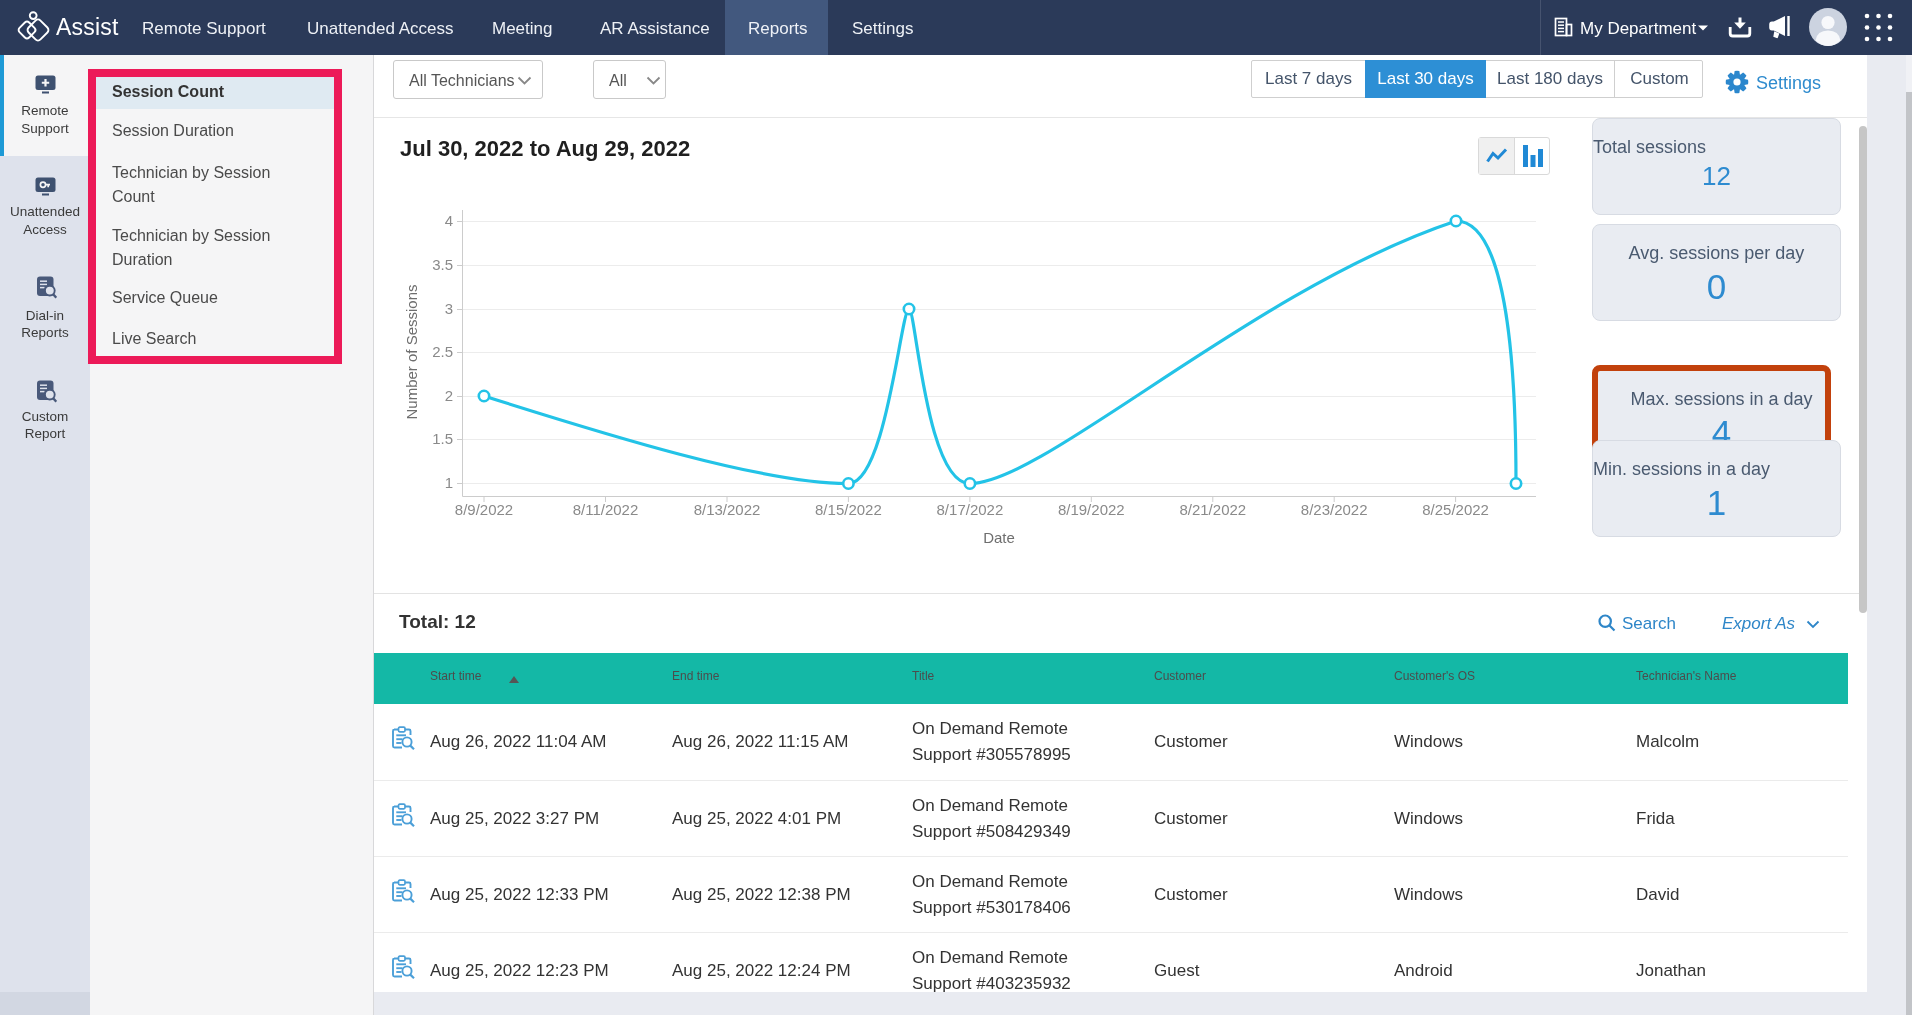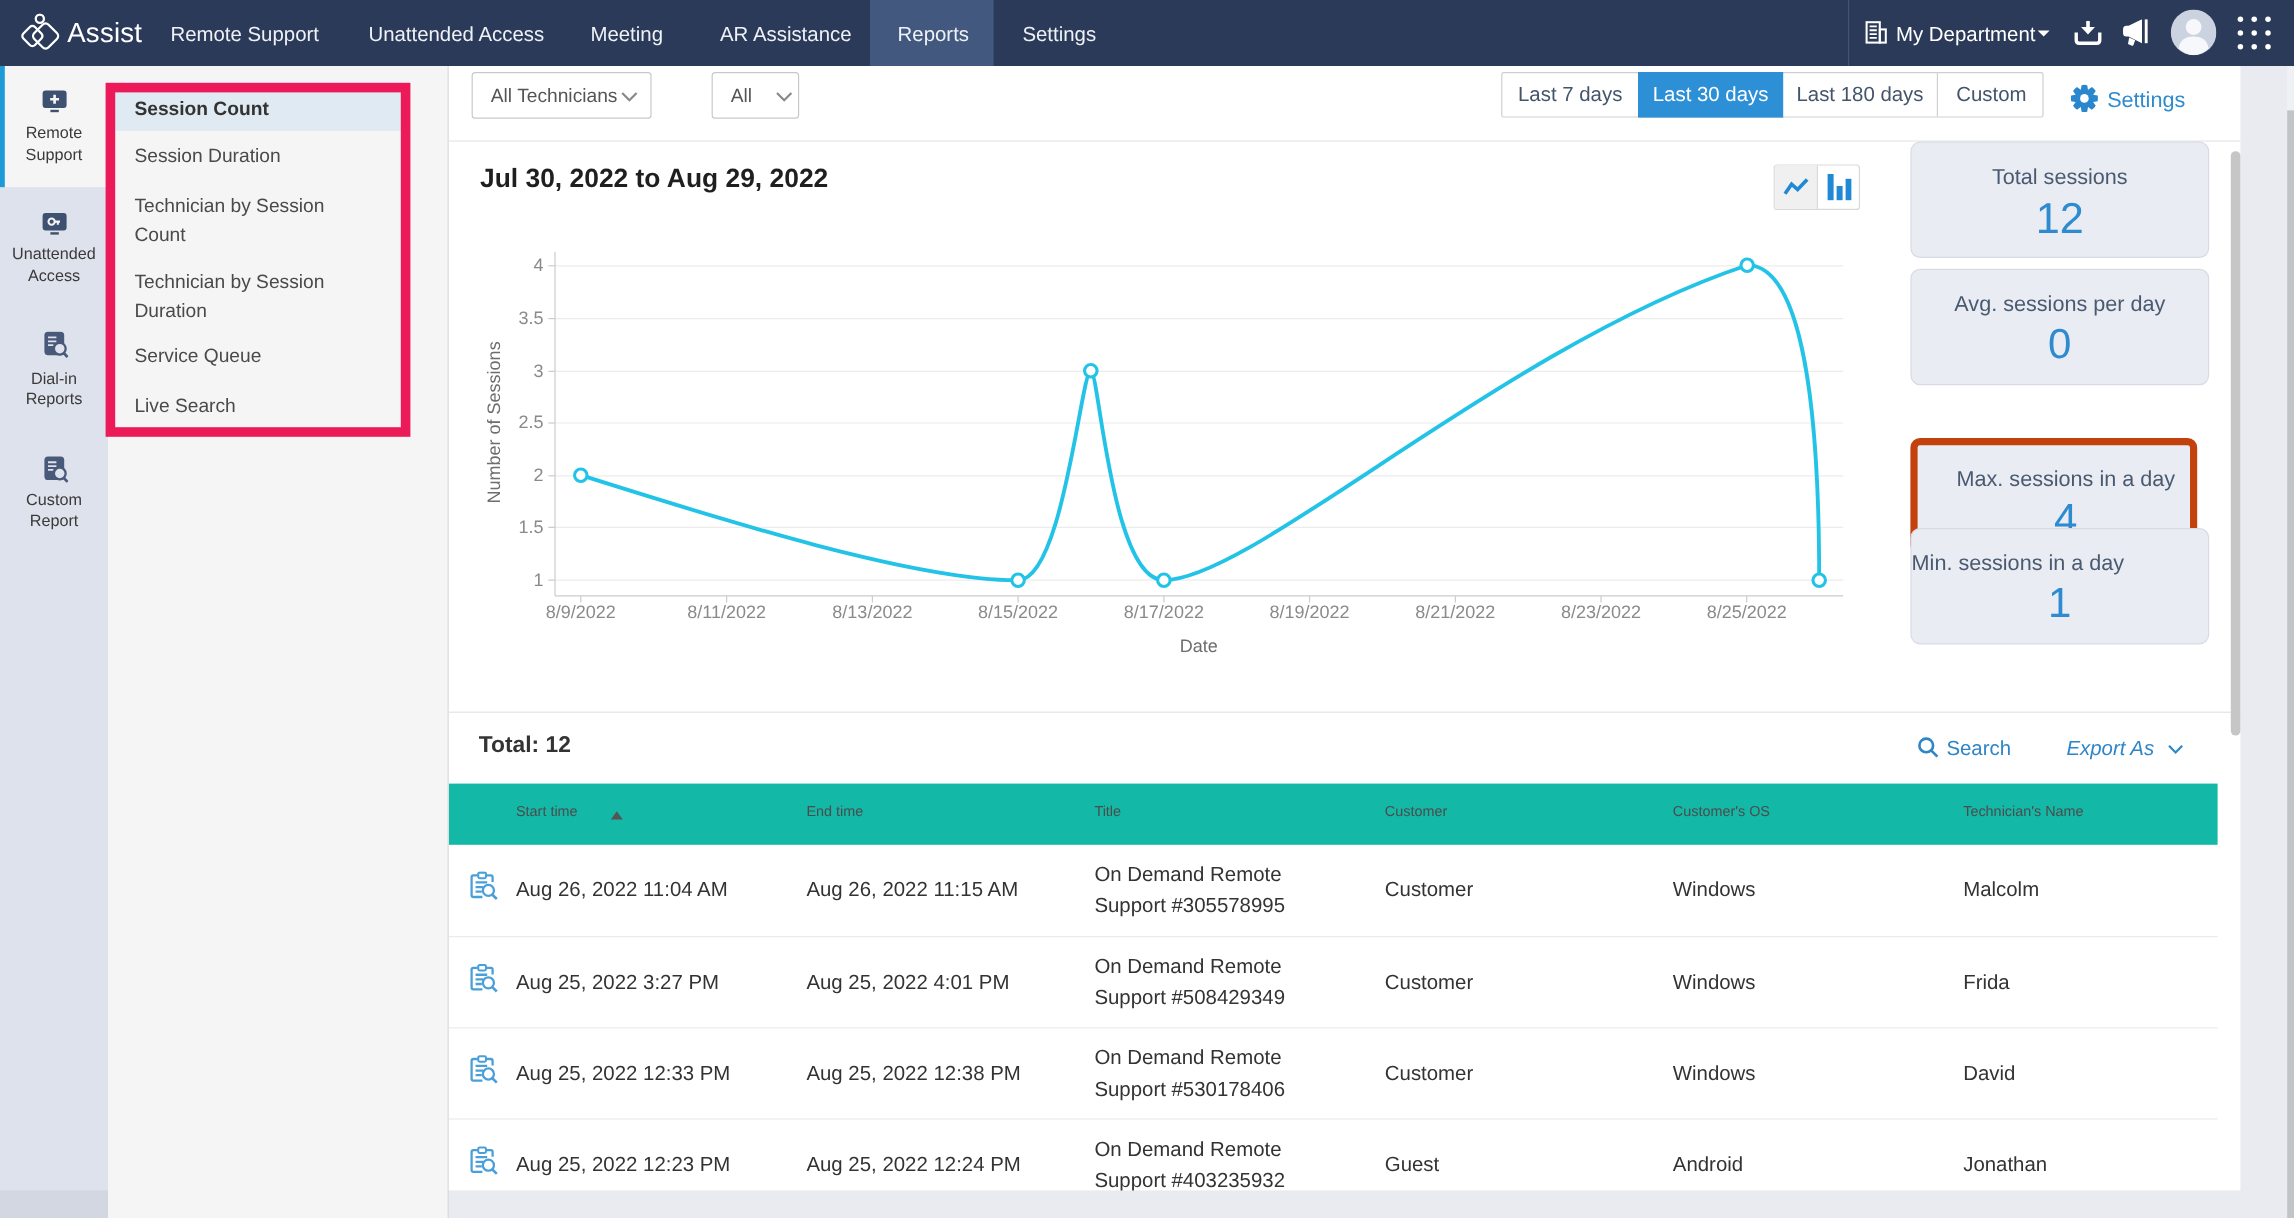--- a/index.html
+++ b/index.html
@@ -251,22 +251,22 @@
       <circle cx="110" cy="278" r="5.2"></circle>
       <circle cx="474.4" cy="365.5" r="5.2"></circle>
       <circle cx="535" cy="191" r="5.2"></circle>
       <circle cx="595.9" cy="365.5" r="5.2"></circle>
       <circle cx="1082" cy="103" r="5.2"></circle>
       <circle cx="1142" cy="365.5" r="5.2"></circle>
     </g>
   </svg>
 
   <div class="abs" style="left:1218px;top:63px;width:249px;height:97px;background:#e9ecf2;border:1px solid #d7dbe3;border-radius:8px;">
-    <div class="abs" style="left:0;top:18px;width:247px;text-align:center;font-size:18px;color:#4a5a70;">Total sessions</div>
-    <div class="abs" style="left:0;top:42px;width:247px;text-align:center;font-size:36px;color:#2e8bd0;">12</div>
+    <div class="abs" style="left:0;top:18px;width:247px;text-align:left;font-size:18px;color:#4a5a70;">Total sessions</div>
+    <div class="abs" style="left:0;top:42px;width:247px;text-align:center;font-size:26px;color:#2e8bd0;">12</div>
   </div>
   <div class="abs" style="left:1218px;top:169px;width:249px;height:97px;background:#e9ecf2;border:1px solid #d7dbe3;border-radius:8px;">
     <div class="abs" style="left:0;top:18px;width:247px;text-align:center;font-size:18px;color:#4a5a70;">Avg. sessions per day</div>
     <div class="abs" style="left:0;top:42px;width:247px;text-align:center;font-size:35px;color:#2e8bd0;">0</div>
   </div>
   <div class="abs" style="left:1218px;top:277px;width:239px;height:97px;background:#e9ecf2;border:6px solid #c2410c;border-radius:8px;margin-top:33px;">
     <div class="abs" style="left:0;top:18px;width:247px;text-align:center;font-size:18px;color:#4a5a70;">Max. sessions in a day</div>
     <div class="abs" style="left:0;top:42px;width:247px;text-align:center;font-size:35px;color:#2e8bd0;">4</div>
   </div>
   <div class="abs" style="left:1218px;top:385px;width:249px;height:97px;background:#e9ecf2;border:1px solid #d7dbe3;border-radius:8px;">

